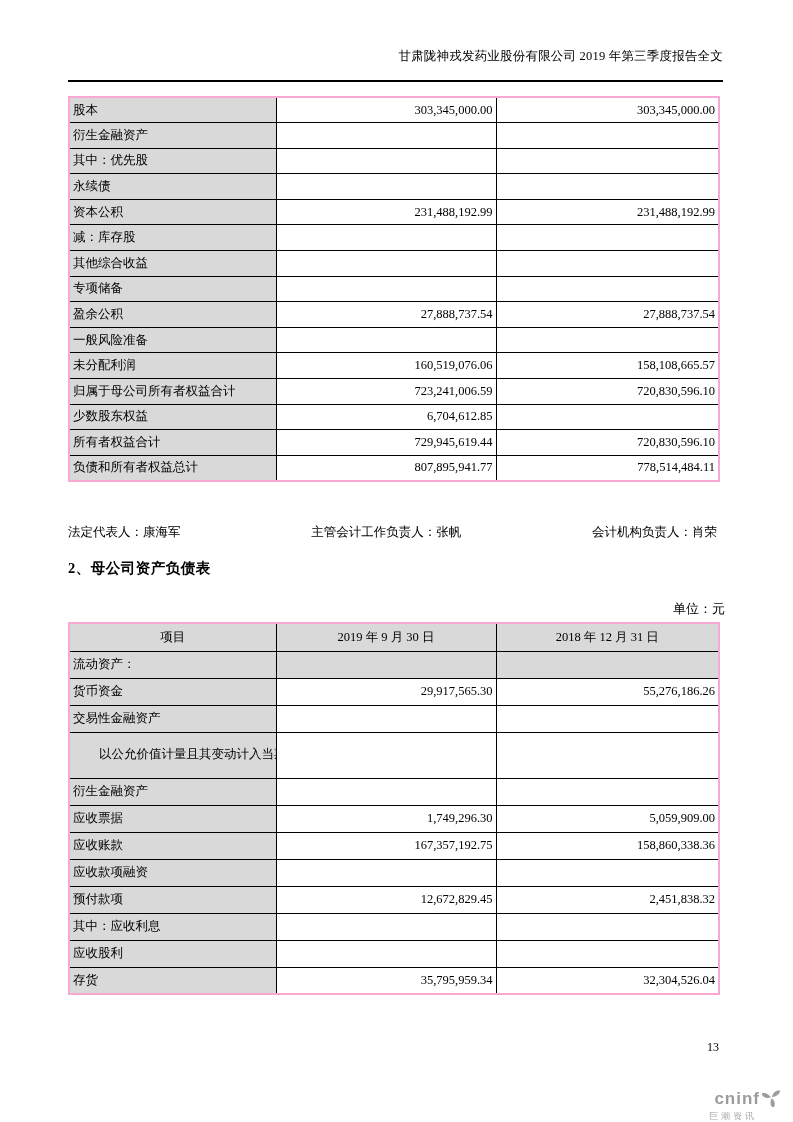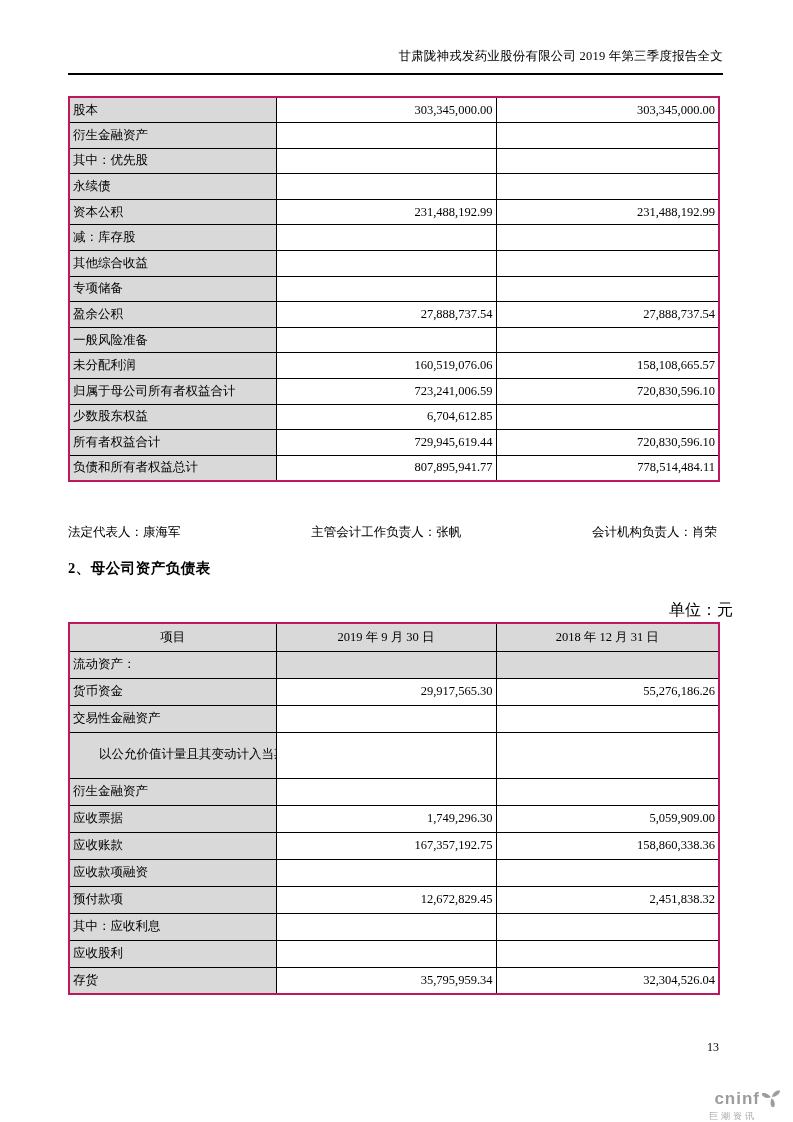--- a/index.html
+++ b/index.html
@@ -13,40 +13,40 @@
     color: #000;
     overflow: hidden;
   }
   .doc-header {
     position: absolute;
     left: 68px;
     right: 70px;
     top: 48px;
     text-align: right;
     font-size: 12.5px;
-    padding-bottom: 8px;
+    padding-bottom: 15px;
     border-bottom: 2px solid #000;
     letter-spacing: 0.2px;
   }
   table.fin {
     position: absolute;
     left: 68px;
     border-collapse: collapse;
     table-layout: fixed;
     width: 650px;
   }
   table.fin td, table.fin th {
     border: 1px solid #000;
     font-size: 12.5px;
     font-weight: normal;
     padding: 0 3px;
     overflow: hidden;
     white-space: nowrap;
   }
-  table.fin { border: 2px solid #be185d; }
+  table.fin { border: 2px solid #f9a8d4; }
   .t1 { top: 96px; }
   .t1 td { height: 25.6px; }
   .t2 { top: 622px; }
   .t2 td { height: 27px; }
   .t2 th { height: 28px; text-align: center; background: #d9d9d9; }
   .lbl { background: #d9d9d9; }
   .grayrow td { background: #d9d9d9; }
   .num { text-align: right; padding-right: 3px; }
   .ind0 { padding-left: 3px; }
   .ind1 { padding-left: 30px; }
@@ -71,23 +71,23 @@
   .section-heading {
     position: absolute;
     left: 68px;
     top: 559px;
     font-size: 14.5px;
     font-weight: bold;
     letter-spacing: 0.5px;
   }
   .unit-line {
     position: absolute;
-    right: 60px;
+    right: 68px;
     top: 600px;
-    font-size: 16px;
+    font-size: 13px;
   }
   .page-number {
     position: absolute;
     top: 1040px;
     right: 74px;
     font-size: 12px;
   }
   .cninfo-logo {
     position: absolute;
     right: 12px;

